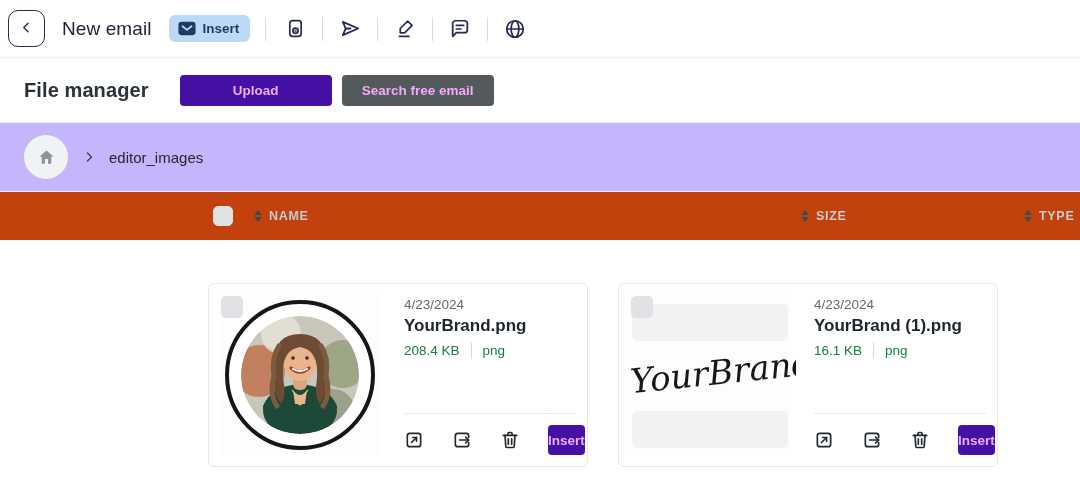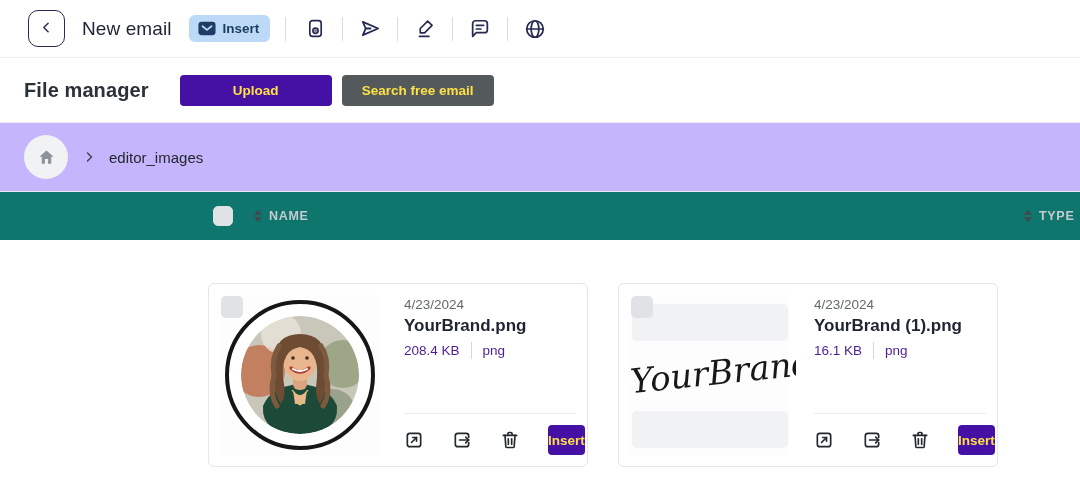--- a/index.html
+++ b/index.html
@@ -1,54 +1,54 @@
 <!DOCTYPE html>
 <html><head>
 <meta charset="utf-8">
 <style>
   * { box-sizing: border-box; margin: 0; padding: 0; }
   html,body { width:1080px; height:501px; background:#fff; overflow:hidden;
     font-family:"Liberation Sans", sans-serif; color:#20252e; }
 
   
-  .topbar { height:58px; display:flex; align-items:center; padding:0 28px;
+  .topbar { height:58px; display:flex; align-items:center; padding:0 8px;
     border-bottom:1px solid #eceef0; background:#fff; }
   .back-btn { width:37px; height:37px; border:1.6px solid #262b4f; border-radius:10px;
     background:#fff; display:flex; align-items:center; justify-content:center; cursor:pointer; }
   .doc-title { font-size:19px; font-weight:500; color:#1d2335; margin-left:17px; letter-spacing:.1px; }
   .type-badge { display:flex; align-items:center; gap:7px; background:#bcdaf8;
     border-radius:6px; padding:6px 11px 6px 9px; margin-left:17px; }
   .type-badge .label { font-size:13.5px; font-weight:600; color:#1d3a5f; }
   .tb-sep { width:1px; height:24px; background:#d9dcdf; margin:0 15px; }
   .tb-icons { display:flex; align-items:center; margin-left:2px; }
   .tb-icon { width:24px; height:24px; display:flex; align-items:center; justify-content:center; cursor:pointer; }
   .tb-icon svg { stroke:#252a52; }
 
   
   .fm-bar { height:65px; display:flex; align-items:center; padding:0 24px;
     border-bottom:1px solid #e9ebed; background:#fff; }
   .fm-title { font-size:20px; font-weight:700; color:#2b3138; letter-spacing:.1px; }
-  .btn { border:none; border-radius:4px; height:31px; color:#fde047; font-weight:700;
+  .btn { border:none; border-radius:4px; height:31px; color:#f0abfc; font-weight:700;
     font-size:13.5px; font-family:"Liberation Sans",sans-serif; cursor:pointer; }
   .btn-primary { background:#4511a5; }
   .btn-dark { background:#54595c; }
   .fm-bar .btn-upload { width:152px; margin-left:31px; }
   .fm-bar .btn-import { width:151px; margin-left:10px; }
   .fm-bar .btn-search { width:152px; margin-left:10px; }
 
   
   .crumbs { height:69px; display:flex; align-items:center; padding:0 24px;
     border-bottom:1px solid #e9ebed; background:#c4b5fd; }
   .home-btn { width:44px; height:44px; border-radius:50%; background:#f1f2f4; border:none;
     display:flex; align-items:center; justify-content:center; cursor:pointer; }
   .crumb-chev { margin:0 14px 0 15px; display:flex; }
   .crumb-label { font-size:15px; color:#22272e; }
 
   
-  .thead { position:relative; height:48px; background:#0f766e; }
+  .thead { position:relative; height:48px; background:#c2410c; }
   .th-check { position:absolute; left:213px; top:14px; width:20px; height:20px;
     border-radius:5px; background:#e0e3e6; border:1px solid #dcdfe2; cursor:pointer; }
   .th { position:absolute; top:0; height:48px; display:flex; align-items:center; gap:7px; cursor:pointer; }
   .th-name { left:254px; } .th-date { left:606px; } .th-size { left:801px; } .th-type { left:1024px; }
   .sort { display:flex; flex-direction:column; gap:2px; align-items:center; }
   .sort i { display:block; width:0; height:0; border-left:4.5px solid transparent; border-right:4.5px solid transparent; }
   .sort .up { border-bottom:5px solid #43494f; }
   .sort .dn { border-top:5px solid #43494f; }
   .th-label { font-size:12.5px; font-weight:700; letter-spacing:.7px; }
   .th-label.inactive { color:#c5cbd1; }
@@ -68,21 +68,21 @@
   .photo { width:118px; height:118px; border-radius:50%; overflow:hidden; }
   
   .gbar { position:absolute; left:2px; right:2px; height:37px; border-radius:5px; background:#f0f2f3; }
   .gbar.top { top:9px; } .gbar.bot { bottom:7px; }
   .sig { position:absolute; left:-6px; top:46px; width:172px; height:62px; }
   .sig text { font-family:"DejaVu Serif", serif; font-style:italic; font-size:34px; fill:#17181a; }
 
   .card-right { flex:1; margin-left:24px; display:flex; flex-direction:column; min-width:0; }
   .f-date { font-size:13.5px; color:#63696f; margin-top:2px; }
   .f-name { font-size:17px; font-weight:700; color:#1e2430; margin-top:4px; white-space:nowrap; }
-  .f-meta { display:flex; align-items:center; gap:11px; margin-top:6px; font-size:13.5px; color:#4c1d95; }
+  .f-meta { display:flex; align-items:center; gap:11px; margin-top:6px; font-size:13.5px; color:#15803d; }
   .f-meta .vsep { width:1px; height:17px; background:#d7dadd; }
   .spacer { flex:1; }
   .card-div { border:none; border-top:1px solid #e9ebed; margin:0 0 11px 0; }
   .actions { display:flex; align-items:center; gap:28px; }
   .act-icon { background:none; border:none; padding:0; width:22px; height:22px; cursor:pointer;
     display:flex; align-items:center; justify-content:center; }
   .act-icon svg { stroke:#23282d; }
   .btn-insert { width:88px; height:30px; margin-left:auto; }
 </style>
 </head>
@@ -174,20 +174,27 @@
 </div>
 
 <div class="thead">
   <span class="th-check"></span>
   <div class="th th-name">
     <span class="sort">
         <i class="up"></i>
         <i class="dn"></i>
       </span>
     <span class="th-label inactive">NAME</span>
+  </div>
+  <div class="th th-size">
+    <span class="sort">
+        <i class="up"></i>
+        <i class="dn"></i>
+      </span>
+    <span class="th-label inactive">SIZE</span>
   </div>
   <div class="th th-type">
     <span class="sort">
         <i class="up"></i>
         <i class="dn"></i>
       </span>
     <span class="th-label inactive">TYPE</span>
   </div>
 </div>
 

